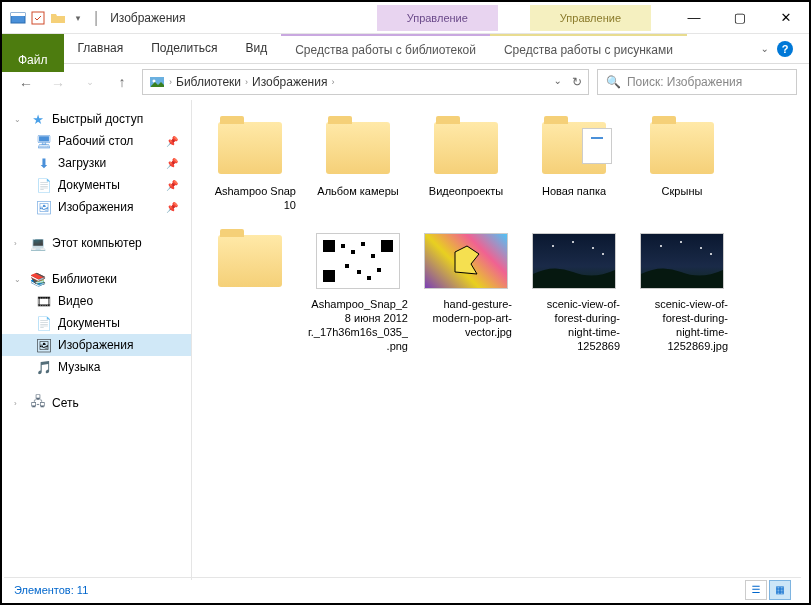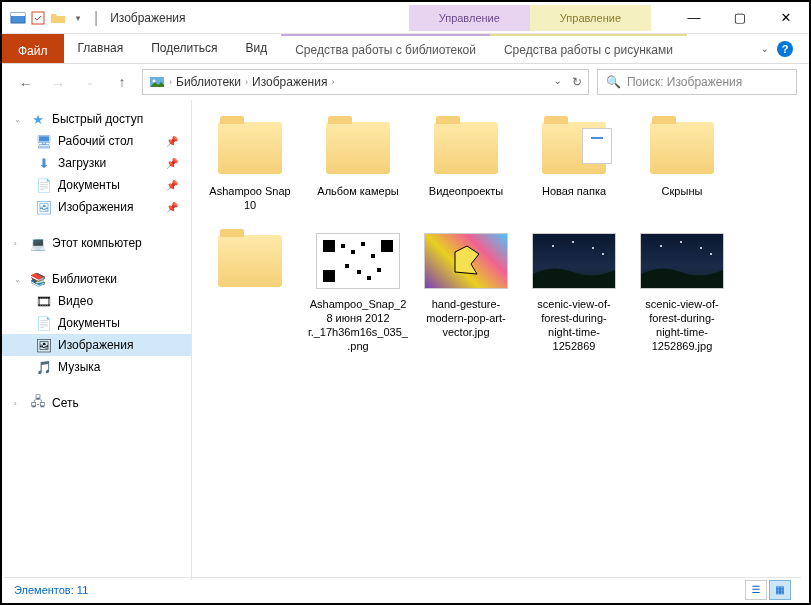--- a/index.html
+++ b/index.html
@@ -5,29 +5,29 @@
 * { box-sizing: border-box; margin: 0; padding: 0; font-family: "Segoe UI", Tahoma, sans-serif; }
 body { background: #fff; width: 811px; height: 605px; border: 2px solid #000; position: relative; }
 
 
 .titlebar { height: 32px; display: flex; align-items: center; background: #fff; border-bottom: 1px solid #e5e5e5; }
 .titlebar .qat { display: flex; align-items: center; gap: 4px; padding: 0 8px; }
 .qat-icon { width: 16px; height: 16px; display: inline-flex; align-items: center; justify-content: center; }
 .title-sep { color: #999; margin: 0 4px; }
 .title-text { font-size: 12px; color: #333; margin-left: 4px; }
 .context-tabs { display: flex; margin-left: auto; }
-.ctx-tab { font-size: 11px; padding: 7px 30px; text-align: center; }
+.ctx-tab { font-size: 11px; padding: 7px 30px; text-align: center; margin-left: 32px; }
 .ctx1 { background: #e8d4f0; color: #6b4a8a; }
 .ctx2 { background: #f5f0c0; color: #8a7a2a; }
 .win-controls { display: flex; margin-left: 20px; }
 .win-btn { width: 46px; height: 30px; display: flex; align-items: center; justify-content: center; font-size: 13px; cursor: pointer; }
 
 
 .ribbon { height: 30px; display: flex; align-items: stretch; border-bottom: 1px solid #ddd; background: #fff; }
-.ribbon-file { background: #c2410c; color: #fff; font-size: 12px; padding: 10px 16px; cursor: pointer; }
+.ribbon-file { background: #4d7c0f; color: #fff; font-size: 12px; padding: 19px 16px; cursor: pointer; }
 .ribbon-tab { font-size: 12px; color: #333; padding: 7px 14px; cursor: pointer; }
 .ribbon-ctx { font-size: 12px; color: #555; padding: 7px 14px; border-top: 2px solid transparent; }
 .rctx1 { border-top-color: #c9a8e0; }
 .rctx2 { border-top-color: #e8dc90; }
 .ribbon-right { margin-left: auto; display: flex; align-items: center; gap: 8px; padding-right: 16px; }
 .chevron { color: #666; font-size: 10px; }
 .help { width: 16px; height: 16px; background: #0078d7; color: #fff; border-radius: 50%; display: flex; align-items: center; justify-content: center; font-size: 11px; font-weight: bold; }
 
 
 .navrow { height: 36px; display: flex; align-items: center; padding: 4px 12px; gap: 8px; }
@@ -49,21 +49,21 @@
 .side-item.sel { background: #d0e8f7; }
 .pin { margin-left: auto; color: #888; font-size: 10px; }
 .ico { width: 16px; height: 16px; display: inline-flex; align-items: center; justify-content: center; font-size: 13px; }
 
 .content { flex: 1; padding: 12px 8px; display: flex; flex-wrap: wrap; align-content: flex-start; gap: 8px; overflow: auto; }
 .item { width: 100px; display: flex; flex-direction: column; align-items: center; gap: 4px; cursor: pointer; padding: 4px; position: relative; }
 .thumb { width: 88px; height: 64px; display: flex; align-items: center; justify-content: center; }
 .folder-ico { width: 64px; height: 52px; background: linear-gradient(#ffe9a8, #f5d078); border-radius: 3px; position: relative; }
 .folder-ico::before { content: ""; position: absolute; top: -6px; left: 2px; width: 24px; height: 8px; background: #f5d078; border-radius: 2px 2px 0 0; }
 .img-thumb { width: 84px; height: 56px; object-fit: cover; border: 1px solid #ccc; background: #eee; }
-.caption { font-size: 11px; text-align: center; line-height: 1.3; word-wrap: break-word; max-width: 100px; max-height: 58px; overflow: hidden; }
+.caption { font-size: 11px; text-align: right; line-height: 1.3; word-wrap: break-word; max-width: 100px; max-height: 58px; overflow: hidden; }
 .highlight { border: 4px solid #e53935; border-radius: 12px; padding: 2px; }
 
 
 .city { background: linear-gradient(#8a8a8a 0%, #6b5d4a 60%, #3a3a3a 100%); position: relative; }
 .qr { background: #fff; position: relative; border: 1px solid #ccc; }
 .qr::before, .qr::after { content: ""; position: absolute; background: #000; }
 .popart { background: linear-gradient(45deg, #7b3fb5 0%, #e8d020 40%, #f06292 70%, #4fc3f7 100%); }
 .night { background: linear-gradient(#0a1830 0%, #1a2a48 60%, #0d2818 100%); }
 .paper { background: #fff; border: 1px solid #ccc; position: relative; }
 .paper::after { content: ""; position: absolute; inset: 8px; border-top: 2px solid #4a90d9; }

